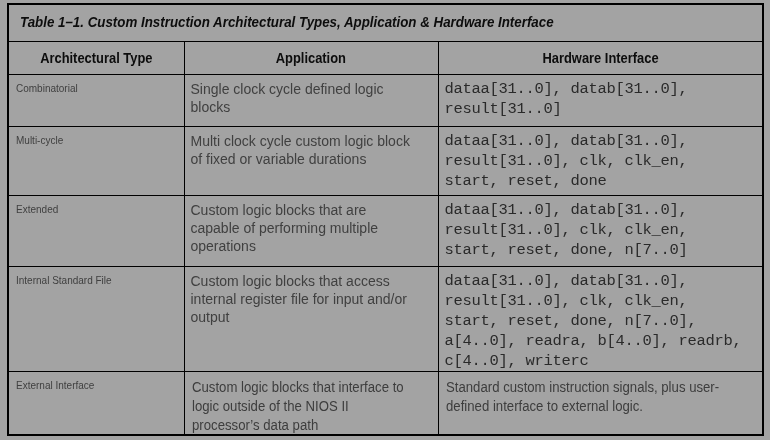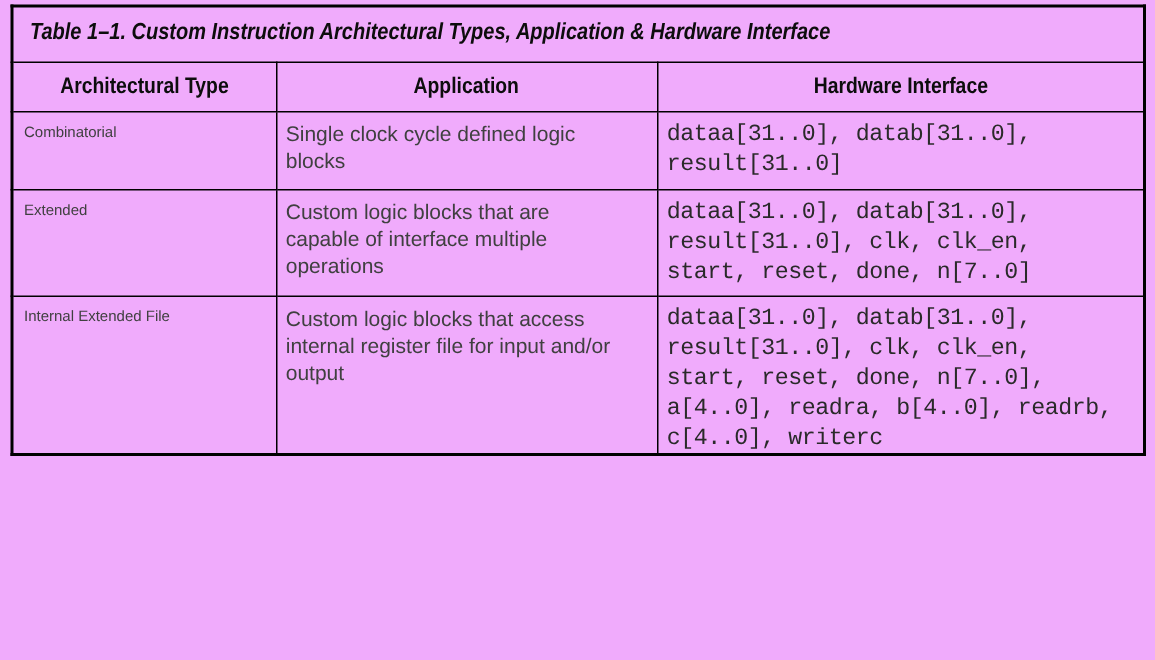--- a/index.html
+++ b/index.html
@@ -1,20 +1,20 @@
 <!DOCTYPE html>
 <html><head>
 <meta charset="utf-8">
 <style>
   html, body { margin: 0; padding: 0; background: #ffffff; }
   .page {
     position: relative;
     width: 770px;
     height: 440px;
-    background: #f0abfc;
+    background: #a3a3a3;
     font-family: "Liberation Sans", sans-serif;
     overflow: hidden;
   }
   table.doc-table {
     position: absolute;
     left: 7px;
     top: 3px;
     width: 755px;
     border-collapse: collapse;
     table-layout: fixed;
@@ -123,35 +123,55 @@
         <span class="header-text">Hardware Interface</span>
       </th>
     </tr>
     <tr class="r1">
       <td class="cell-type">Combinatorial</td>
       <td class="cell-app">Single clock cycle defined logic
 blocks</td>
       <td class="cell-hw-code">dataa[31..0], datab[31..0],
 result[31..0]</td>
     </tr>
+    <tr class="r2">
+      <td class="cell-type">Multi-cycle</td>
+      <td class="cell-app">Multi clock cycle custom logic block
+of fixed or variable durations</td>
+      <td class="cell-hw-code">dataa[31..0], datab[31..0],
+result[31..0], clk, clk_en,
+start, reset, done</td>
+    </tr>
     <tr class="r3">
       <td class="cell-type">Extended</td>
       <td class="cell-app">Custom logic blocks that are
-capable of interface multiple
+capable of performing multiple
 operations</td>
       <td class="cell-hw-code">dataa[31..0], datab[31..0],
 result[31..0], clk, clk_en,
 start, reset, done, n[7..0]</td>
     </tr>
     <tr class="r4">
-      <td class="cell-type">Internal Extended File</td>
+      <td class="cell-type">Internal Standard File</td>
       <td class="cell-app">Custom logic blocks that access
 internal register file for input and/or
 output</td>
       <td class="cell-hw-code">dataa[31..0], datab[31..0],
 result[31..0], clk, clk_en,
 start, reset, done, n[7..0],
 a[4..0], readra, b[4..0], readrb,
 c[4..0], writerc</td>
     </tr>
+    <tr class="r5">
+      <td class="cell-type">External Interface</td>
+      <td class="cell-cond">
+        <span class="cond-text">Custom logic blocks that interface to
+logic outside of the NIOS II
+processor’s data path</span>
+      </td>
+      <td class="cell-cond">
+        <span class="cond-text">Standard custom instruction signals, plus user-
+defined interface to external logic.</span>
+      </td>
+    </tr>
   </tbody>
     </table>
 </div>
 
 </body></html>

